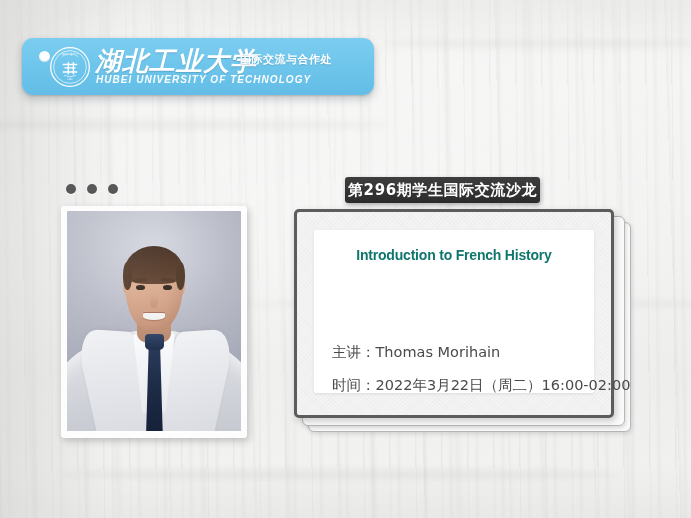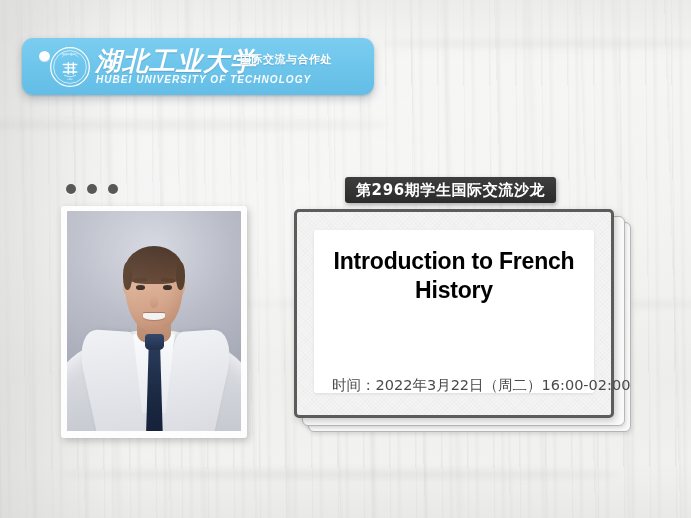--- a/index.html
+++ b/index.html
@@ -368,45 +368,45 @@
     background: #ffffff;
     border-radius: 2px;
     box-shadow: 0 1px 3px rgba(120,120,120,0.18);
   }
   .talk-title {
     position: absolute;
     left: 8px;
     right: 8px;
     top: 17px;
     text-align: center;
-    font-size: 23px;
+    font-size: 14px;
     line-height: 1.28;
     font-weight: 700;
-    color: #000000;
+    color: #0f766e;
     letter-spacing: -0.2px;
     font-family: "Liberation Sans", "DejaVu Sans", sans-serif;
   }
   .meta-line {
     position: absolute;
     left: 18px;
     font-size: 14.5px;
     color: #4a4a4a;
     white-space: nowrap;
     font-family: "DejaVu Sans", "Liberation Sans", sans-serif;
   }
   .meta-speaker { top: 113px; }
   .meta-time { top: 146px; }
 
   
   .ribbon {
     position: absolute;
     left: 345px;
     top: 177px;
     height: 26px;
-    padding: 0 11px;
+    padding: 0 3px;
     display: flex;
     align-items: center;
     border-radius: 3px;
     background: linear-gradient(180deg, #3e3e3e 0%, #2b2b2b 100%);
     box-shadow: 1px 2px 4px rgba(60,60,60,0.4);
   }
   .ribbon-text {
     font-size: 15px;
     font-weight: 700;
     color: #ffffff;
@@ -478,20 +478,21 @@
       <div class="photo-sheen"></div>
     </div>
   </div>
 
   <div class="stack stack-3"></div>
   <div class="stack stack-2"></div>
 
   <div class="card-main">
     <div class="card-inner">
       <div class="talk-title">Introduction to French History</div>
+      <div class="meta-line meta-speaker">主讲：Thomas Morihain</div>
       <div class="meta-line meta-time">时间：2022年3月22日（周二）16:00-02:00</div>
     </div>
   </div>
 
   <div class="ribbon">
     <span class="ribbon-text">第296期学生国际交流沙龙</span>
   </div>
 
 </div>
 

